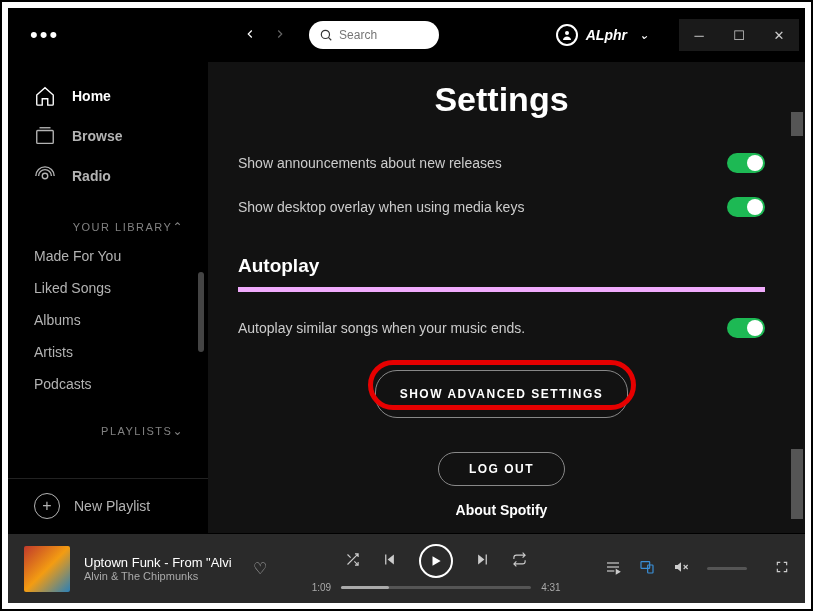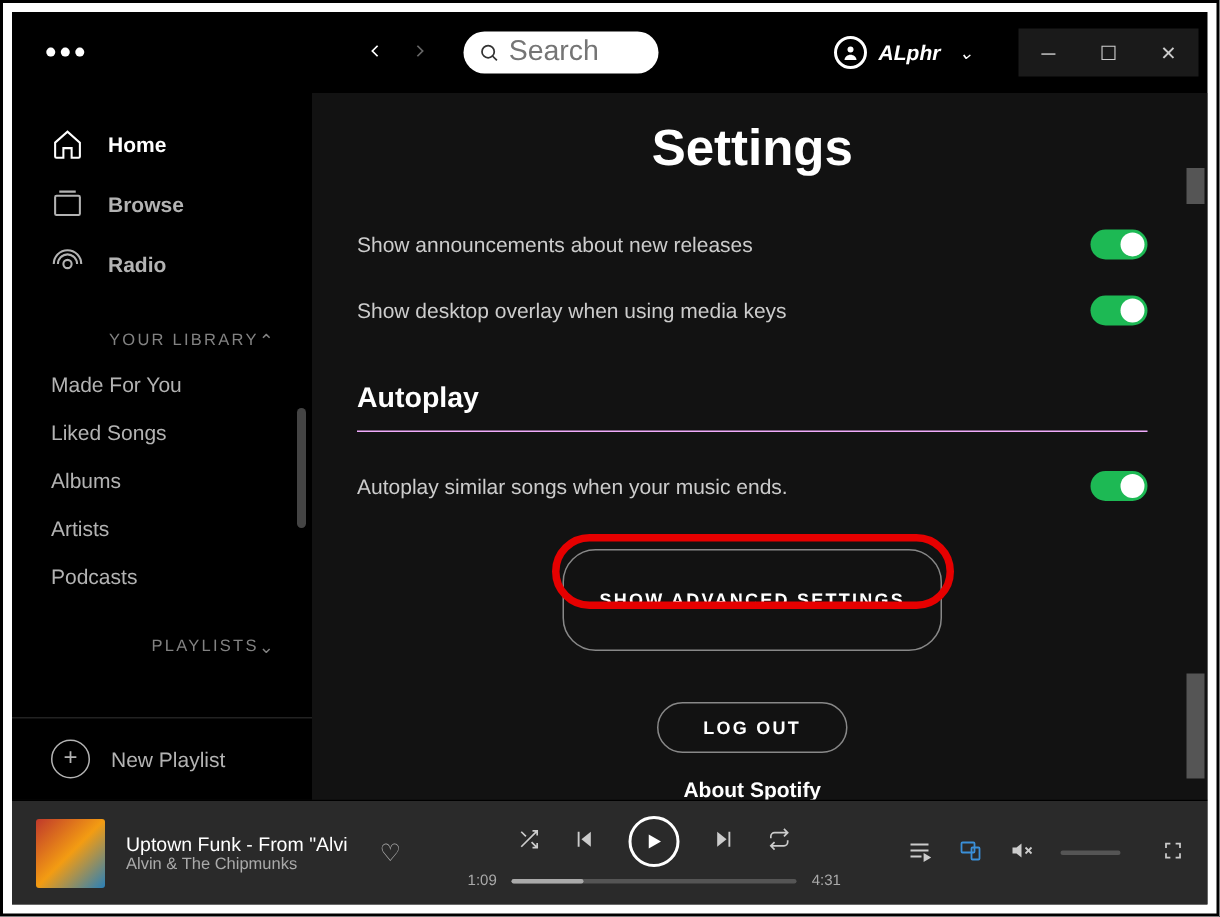--- a/index.html
+++ b/index.html
@@ -8,21 +8,21 @@
 .app { position:absolute; inset:6px; background:#000; display:flex; flex-direction:column; overflow:hidden; }
 
 
 .topbar { height:54px; display:flex; align-items:center; padding:0 6px 0 18px; gap:10px; position:relative; }
 .menu-dots { color:#fff; font-size:22px; letter-spacing:2px; padding:4px; }
 .nav-arrows { display:flex; gap:16px; margin-left:170px; }
 .nav-arrow { color:#888; font-size:18px; }
 .nav-arrow.active { color:#fff; }
 .search { background:#fff; border-radius:20px; height:28px; width:130px; display:flex; align-items:center; padding:0 10px; gap:6px; margin-left:12px; }
 .search svg { width:14px; height:14px; }
-.search input { border:none; outline:none; font-size:19px; width:80px; background:transparent; }
+.search input { border:none; outline:none; font-size:12px; width:80px; background:transparent; }
 .user { display:flex; align-items:center; gap:8px; margin-left:auto; margin-right:10px;font-style:italic; }
 .user-icon { width:22px; height:22px; border:2px solid #fff; border-radius:50%; display:flex; align-items:center; justify-content:center; }
 .user-icon svg { width:12px; height:12px; fill:#fff; }
 .user-name { color:#fff; font-size:14px; font-weight:600; }
 .user-chevron { color:#fff; font-size:12px; margin-left:4px; }
 .win-controls { display:flex; gap:0; margin-left:10px; background:#1a1a1a; height:32px; align-items:flex-start; padding-top:4px;}
 .win-btn { width:40px; height:24px; color:#ccc; display:flex; align-items:center; justify-content:center; font-size:13px; }
 
 
 .body { flex:1; display:flex; min-height:0; }
@@ -41,23 +41,23 @@
 .plus-circle { width:26px; height:26px; border:1.5px solid #b3b3b3; border-radius:50%; display:flex; align-items:center; justify-content:center; font-size:16px; }
 .truncate-item { padding:2px 0 8px 26px; color:#b3b3b3; font-size:14px; font-weight:500; white-space:nowrap; overflow:hidden; width:160px;}
 
 
 .content { flex:1; overflow:hidden; position:relative; padding:0 40px 0 30px; }
 .content h1 { color:#fff; font-size:34px; font-weight:800; margin:18px 0 22px;text-align:center; }
 .setting-row { display:flex; align-items:center; justify-content:space-between; padding:12px 0; }
 .setting-row .label { color:#ccc; font-size:14px; }
 .toggle { width:38px; height:20px; background:#1db954; border-radius:10px; position:relative; }
 .toggle::after { content:""; position:absolute; width:16px; height:16px; background:#fff; border-radius:50%; top:2px; right:2px; }
-.section-title { color:#fff; font-size:19px; font-weight:700; margin-top:26px; padding-bottom:10px; border-bottom:1px solid #f0abfc; margin-bottom:14px; }
+.section-title { color:#fff; font-size:19px; font-weight:700; margin-top:26px; padding-bottom:10px; border-bottom:5px solid #f0abfc; margin-bottom:14px; }
 .adv-btn-wrap { display:flex; justify-content:center; margin-top:20px; position:relative; }
-.adv-btn { border:1px solid #888; color:#fff; background:transparent; padding:26px 24px; border-radius:22px; font-size:12px; letter-spacing:1.5px; font-weight:700; }
+.adv-btn { border:1px solid #888; color:#fff; background:transparent; padding:16px 24px; border-radius:22px; font-size:12px; letter-spacing:1.5px; font-weight:700; }
 .red-ring { position:absolute; border:5px solid #e60000; border-radius:30px; padding:6px 14px; top:-10px; pointer-events:none; width:268px; height:50px; left:50%; transform:translateX(-50%);}
 .logout-wrap { display:flex; justify-content:center; margin-top:34px; }
 .logout-btn { border:1.5px solid #888; color:#fff; background:transparent; padding:9px 30px; border-radius:22px; font-size:12px; letter-spacing:1.5px; font-weight:700; }
 .about { text-align:center; color:#fff; font-size:14px; font-weight:600; margin-top:16px; }
 .main-scroll { position:absolute; right:2px; top:50px; bottom:10px; width:14px; }
 .main-scroll-thumb { position:absolute; right:0px; top:0px; width:12px; height:24px; background:#555; }
 .main-scroll-thumb2 { position:absolute; right:0px; bottom:4px; width:12px; height:70px; background:#555; }
 
 
 .player { height:70px; background:#2a2a2a; border-top:1px solid #000; display:flex; align-items:center; padding:0 16px; gap:14px; }

